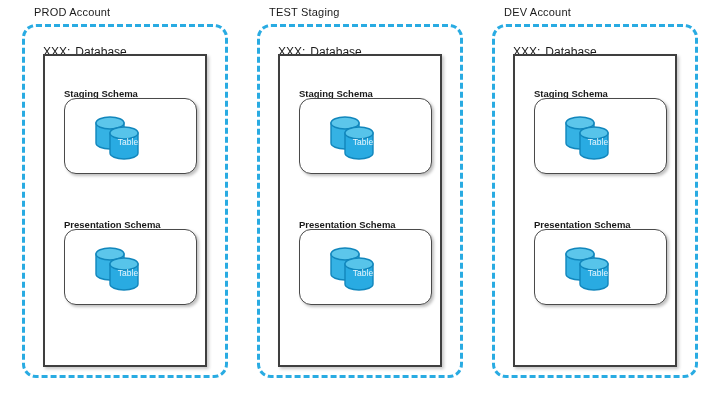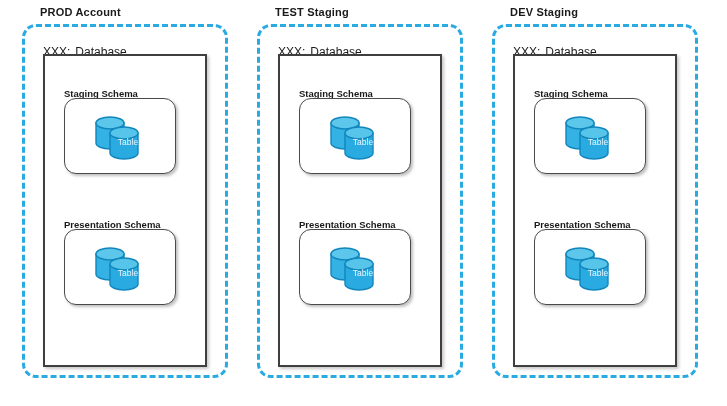--- a/index.html
+++ b/index.html
@@ -34,25 +34,24 @@
   .account.col0 { left: 8px; }
   .account.col1 { left: 243px; }
   .account.col2 { left: 478px; }
 
   
   .account-title {
     position: absolute;
     left: 26px;
     top: 6px;
     font-size: 11px;
-    font-weight: bold;
+    font-weight: normal;
     color: #1a1a1a;
     letter-spacing: 0.2px;
     white-space: nowrap;
-    margin-left: 6px;
   }
 
   
   .account-boundary {
     position: absolute;
     left: 14px;
     top: 24px;
     width: 206px;
     height: 354px;
     border: 3px dashed #29ABE2;
@@ -91,21 +90,21 @@
     font-size: 9.5px;
     font-weight: bold;
     color: #1a1a1a;
     white-space: nowrap;
     text-align: left;
   }
 
   
   .schema-box {
     position: absolute;
-    width: 112px;
+    width: 133px;
     height: 76px;
     border: 1.6px solid #4a4a4a;
     border-radius: 12px;
     background: #ffffff;
     box-sizing: border-box;
     box-shadow: 2px 2px 3px rgba(0,0,0,0.25);
   }
 
   
   .schema.staging .schema-label      { left: 56px;  top: 88px;  width: 114px; }
@@ -229,21 +228,21 @@
             </g>
           </svg>
           <div class="table-icon-text">Table</div>
         </div>
       </div>
     </div>
   </div>
 
   <div class="account col2">
 
-    <div class="account-title">DEV Staging</div>
+    <div class="account-title">DEV Account</div>
 
     <div class="account-boundary"></div>
 
     <div class="db-label">
       <span class="db-label-prefix">XXX:</span><span>Database</span>
     </div>
 
     <div class="db-box"></div>
 
     <div class="schema staging">

